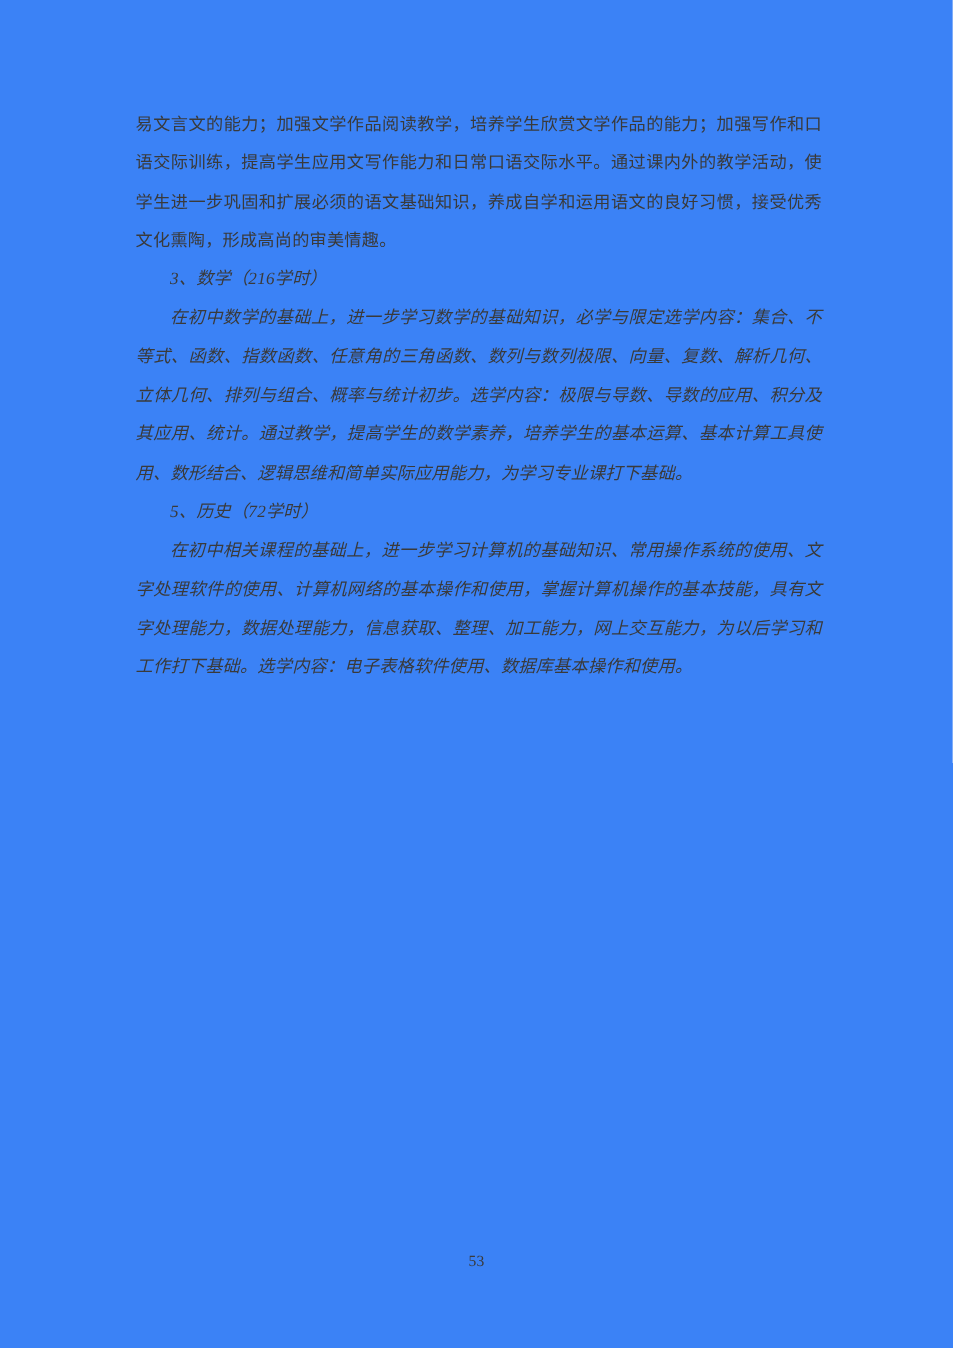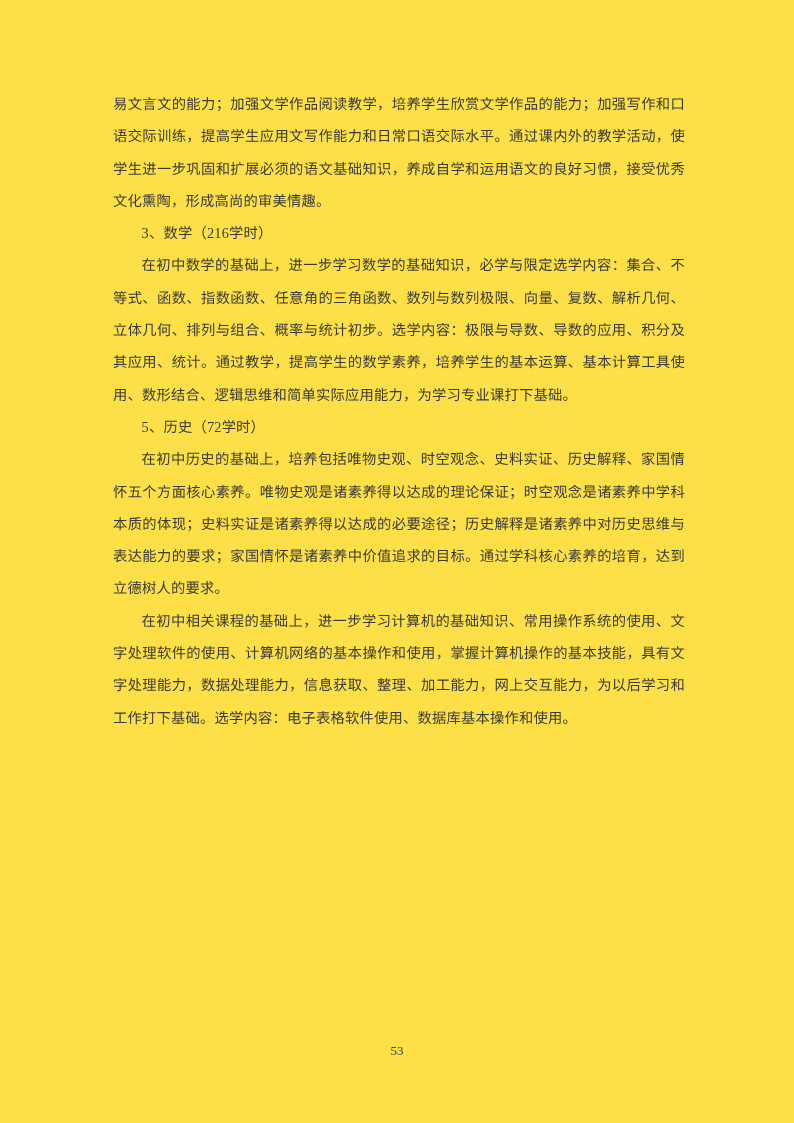--- a/index.html
+++ b/index.html
@@ -4,41 +4,42 @@
 <style>
   html, body {
     margin: 0;
     padding: 0;
     background: #ffffff;
   }
   .page {
     position: relative;
     width: 794px;
     height: 1123px;
-    background: #fde047;
+    background: #3b82f6;
     overflow: hidden;
     font-family: "Liberation Serif", "DejaVu Serif", serif;
   }
   .content {
     position: absolute;
     left: 113px;
     top: 88px;
     width: 572px;
     color: #3a3a3a;
     font-size: 14.3px;
     line-height: 32.3px;
     text-align: justify;
     letter-spacing: 0.2px;
   }
   .content p {
     margin: 0;
     padding: 0;
   }
   .content p.indent {
     text-indent: 2em;
+    font-style: italic;
   }
   .page-footer {
     position: absolute;
     top: 1042px;
     left: 0;
     width: 100%;
     text-align: center;
     color: #3a3a3a;
     font-size: 13px;
     line-height: 18px;
@@ -46,19 +47,18 @@
 </style>
 </head>
 <body>
 
 <div class="page">
   <div class="content" id="doc-content">
       <p class="">易文言文的能力；加强文学作品阅读教学，培养学生欣赏文学作品的能力；加强写作和口语交际训练，提高学生应用文写作能力和日常口语交际水平。通过课内外的教学活动，使学生进一步巩固和扩展必须的语文基础知识，养成自学和运用语文的良好习惯，接受优秀文化熏陶，形成高尚的审美情趣。</p>
       <p class="indent">3、数学（216学时）</p>
       <p class="indent">在初中数学的基础上，进一步学习数学的基础知识，必学与限定选学内容：集合、不等式、函数、指数函数、任意角的三角函数、数列与数列极限、向量、复数、解析几何、立体几何、排列与组合、概率与统计初步。选学内容：极限与导数、导数的应用、积分及其应用、统计。通过教学，提高学生的数学素养，培养学生的基本运算、基本计算工具使用、数形结合、逻辑思维和简单实际应用能力，为学习专业课打下基础。</p>
       <p class="indent">5、历史（72学时）</p>
-      <p class="indent">在初中历史的基础上，培养包括唯物史观、时空观念、史料实证、历史解释、家国情怀五个方面核心素养。唯物史观是诸素养得以达成的理论保证；时空观念是诸素养中学科本质的体现；史料实证是诸素养得以达成的必要途径；历史解释是诸素养中对历史思维与表达能力的要求；家国情怀是诸素养中价值追求的目标。通过学科核心素养的培育，达到立德树人的要求。</p>
       <p class="indent">在初中相关课程的基础上，进一步学习计算机的基础知识、常用操作系统的使用、文字处理软件的使用、计算机网络的基本操作和使用，掌握计算机操作的基本技能，具有文字处理能力，数据处理能力，信息获取、整理、加工能力，网上交互能力，为以后学习和工作打下基础。选学内容：电子表格软件使用、数据库基本操作和使用。</p>
     </div>
   <div class="page-footer">
     <span>53</span>
   </div>
 </div>
 
 </body></html>

